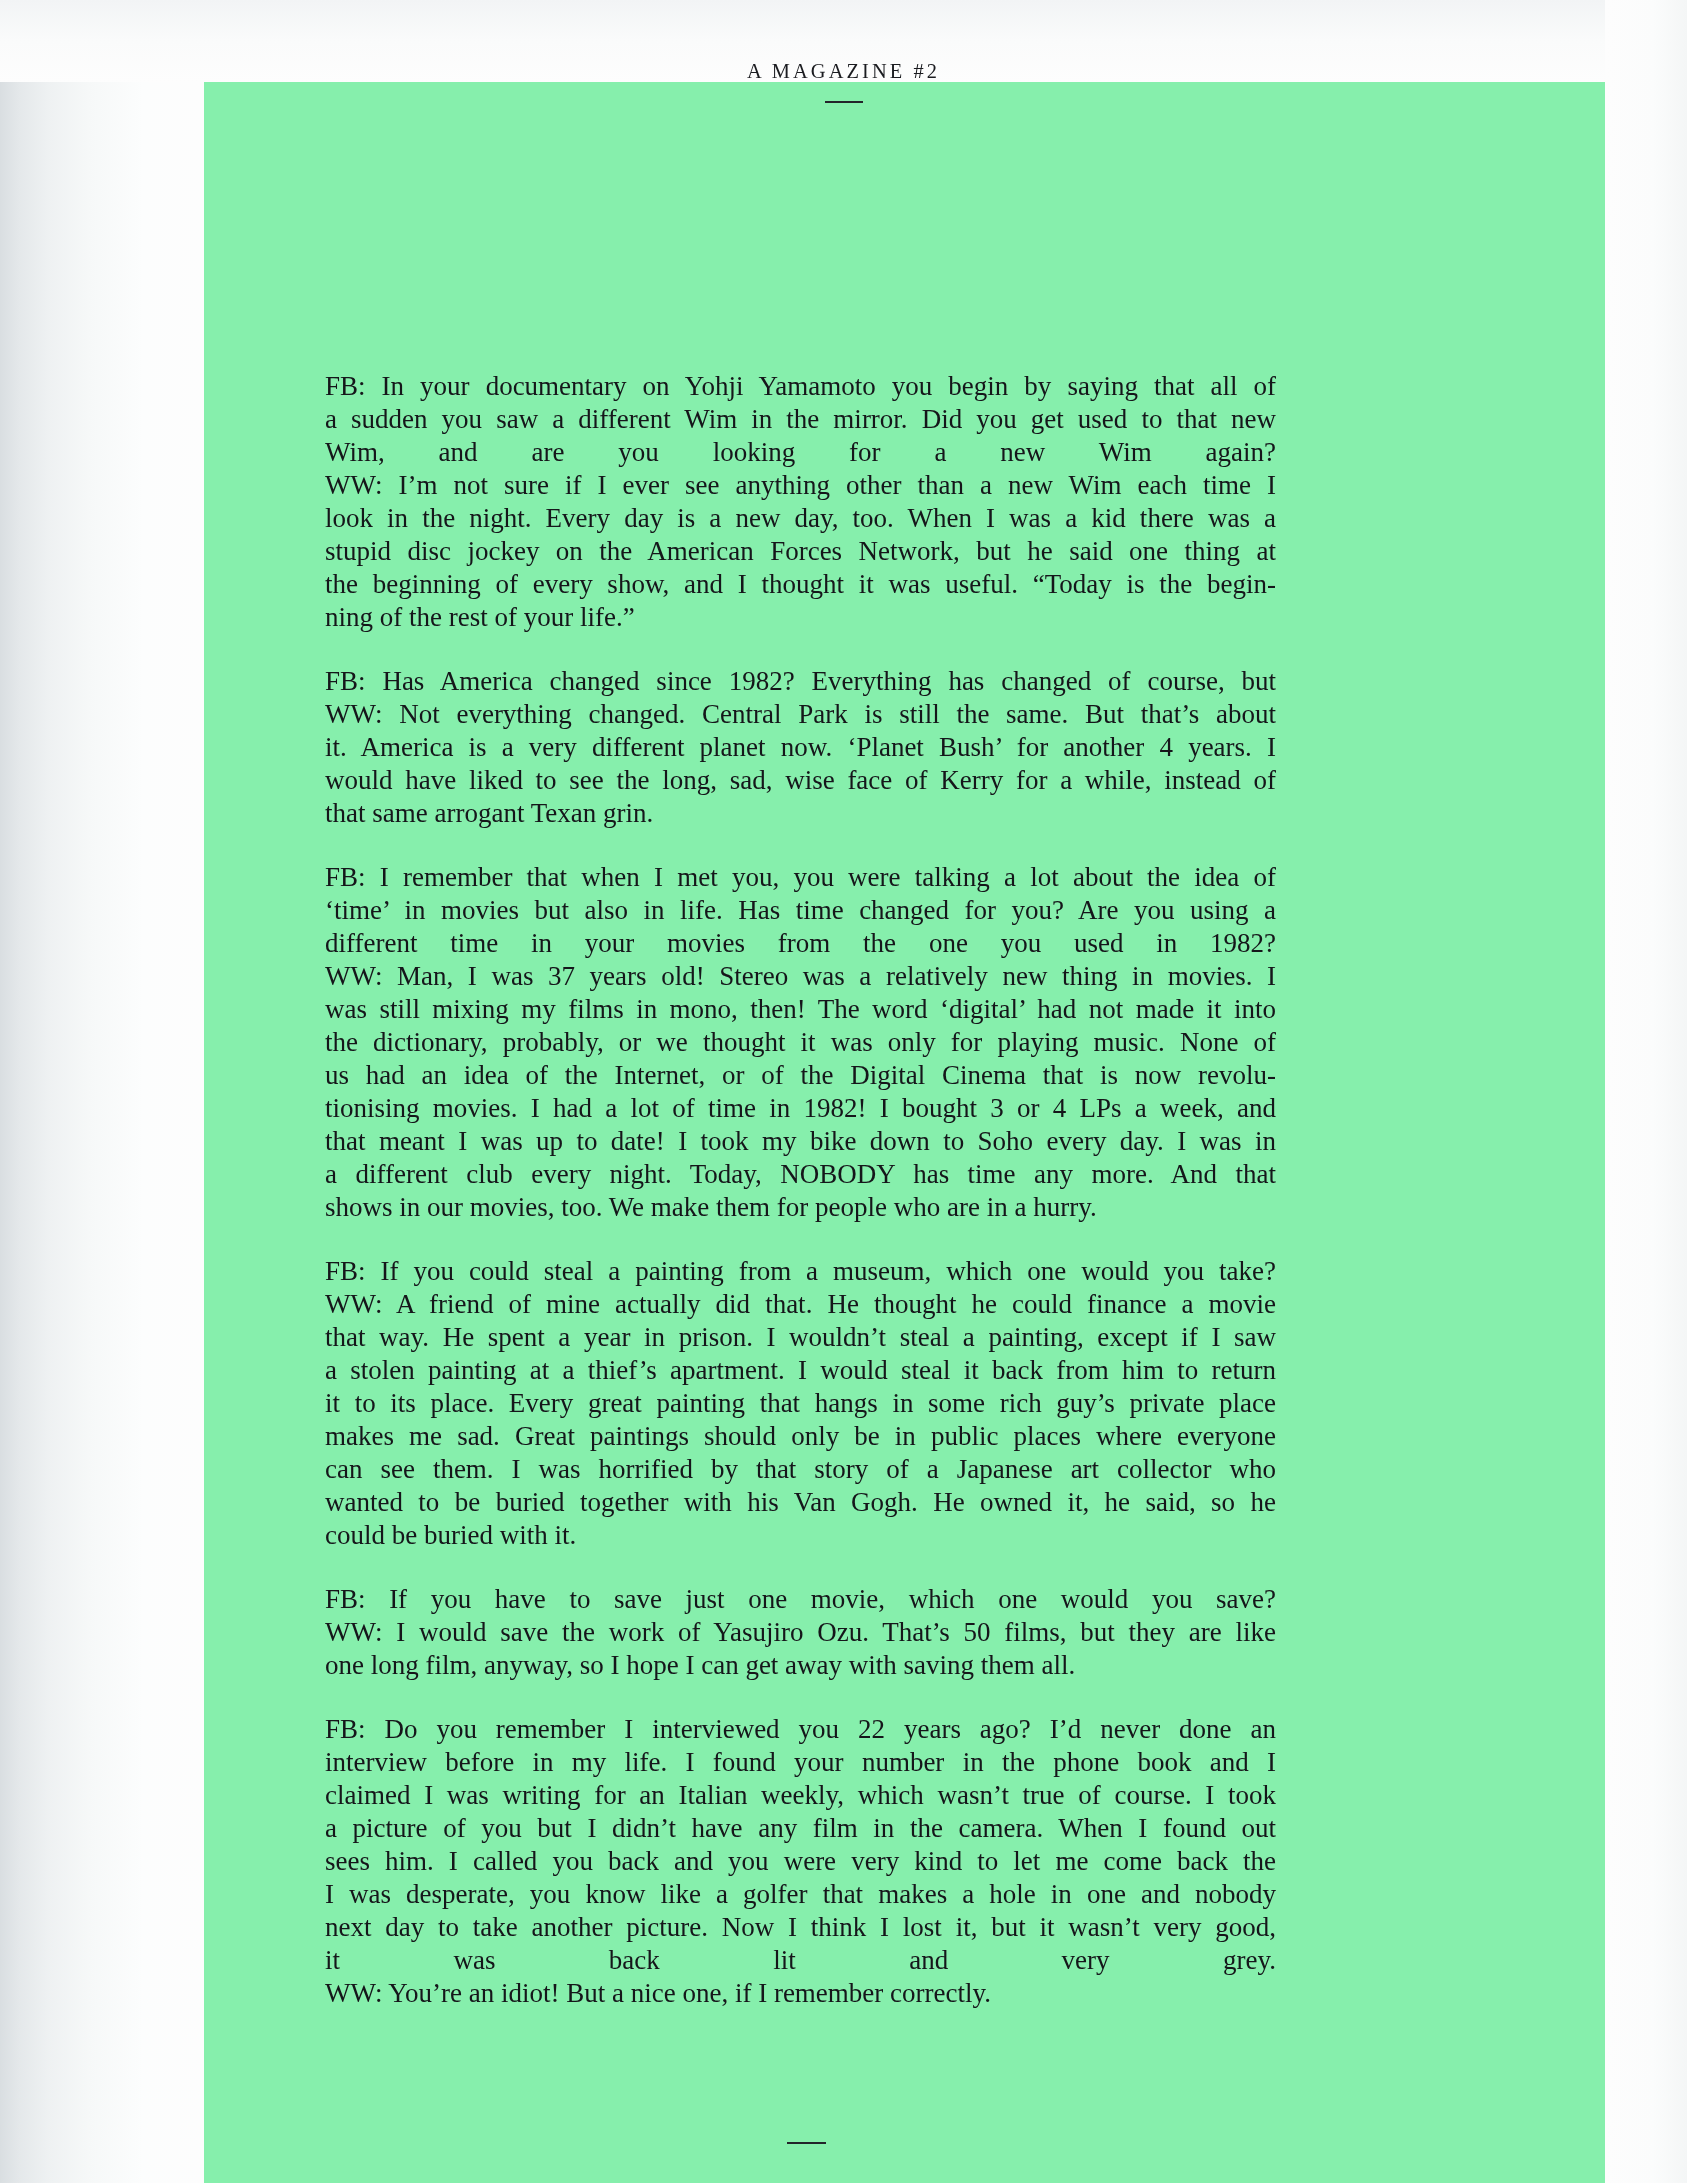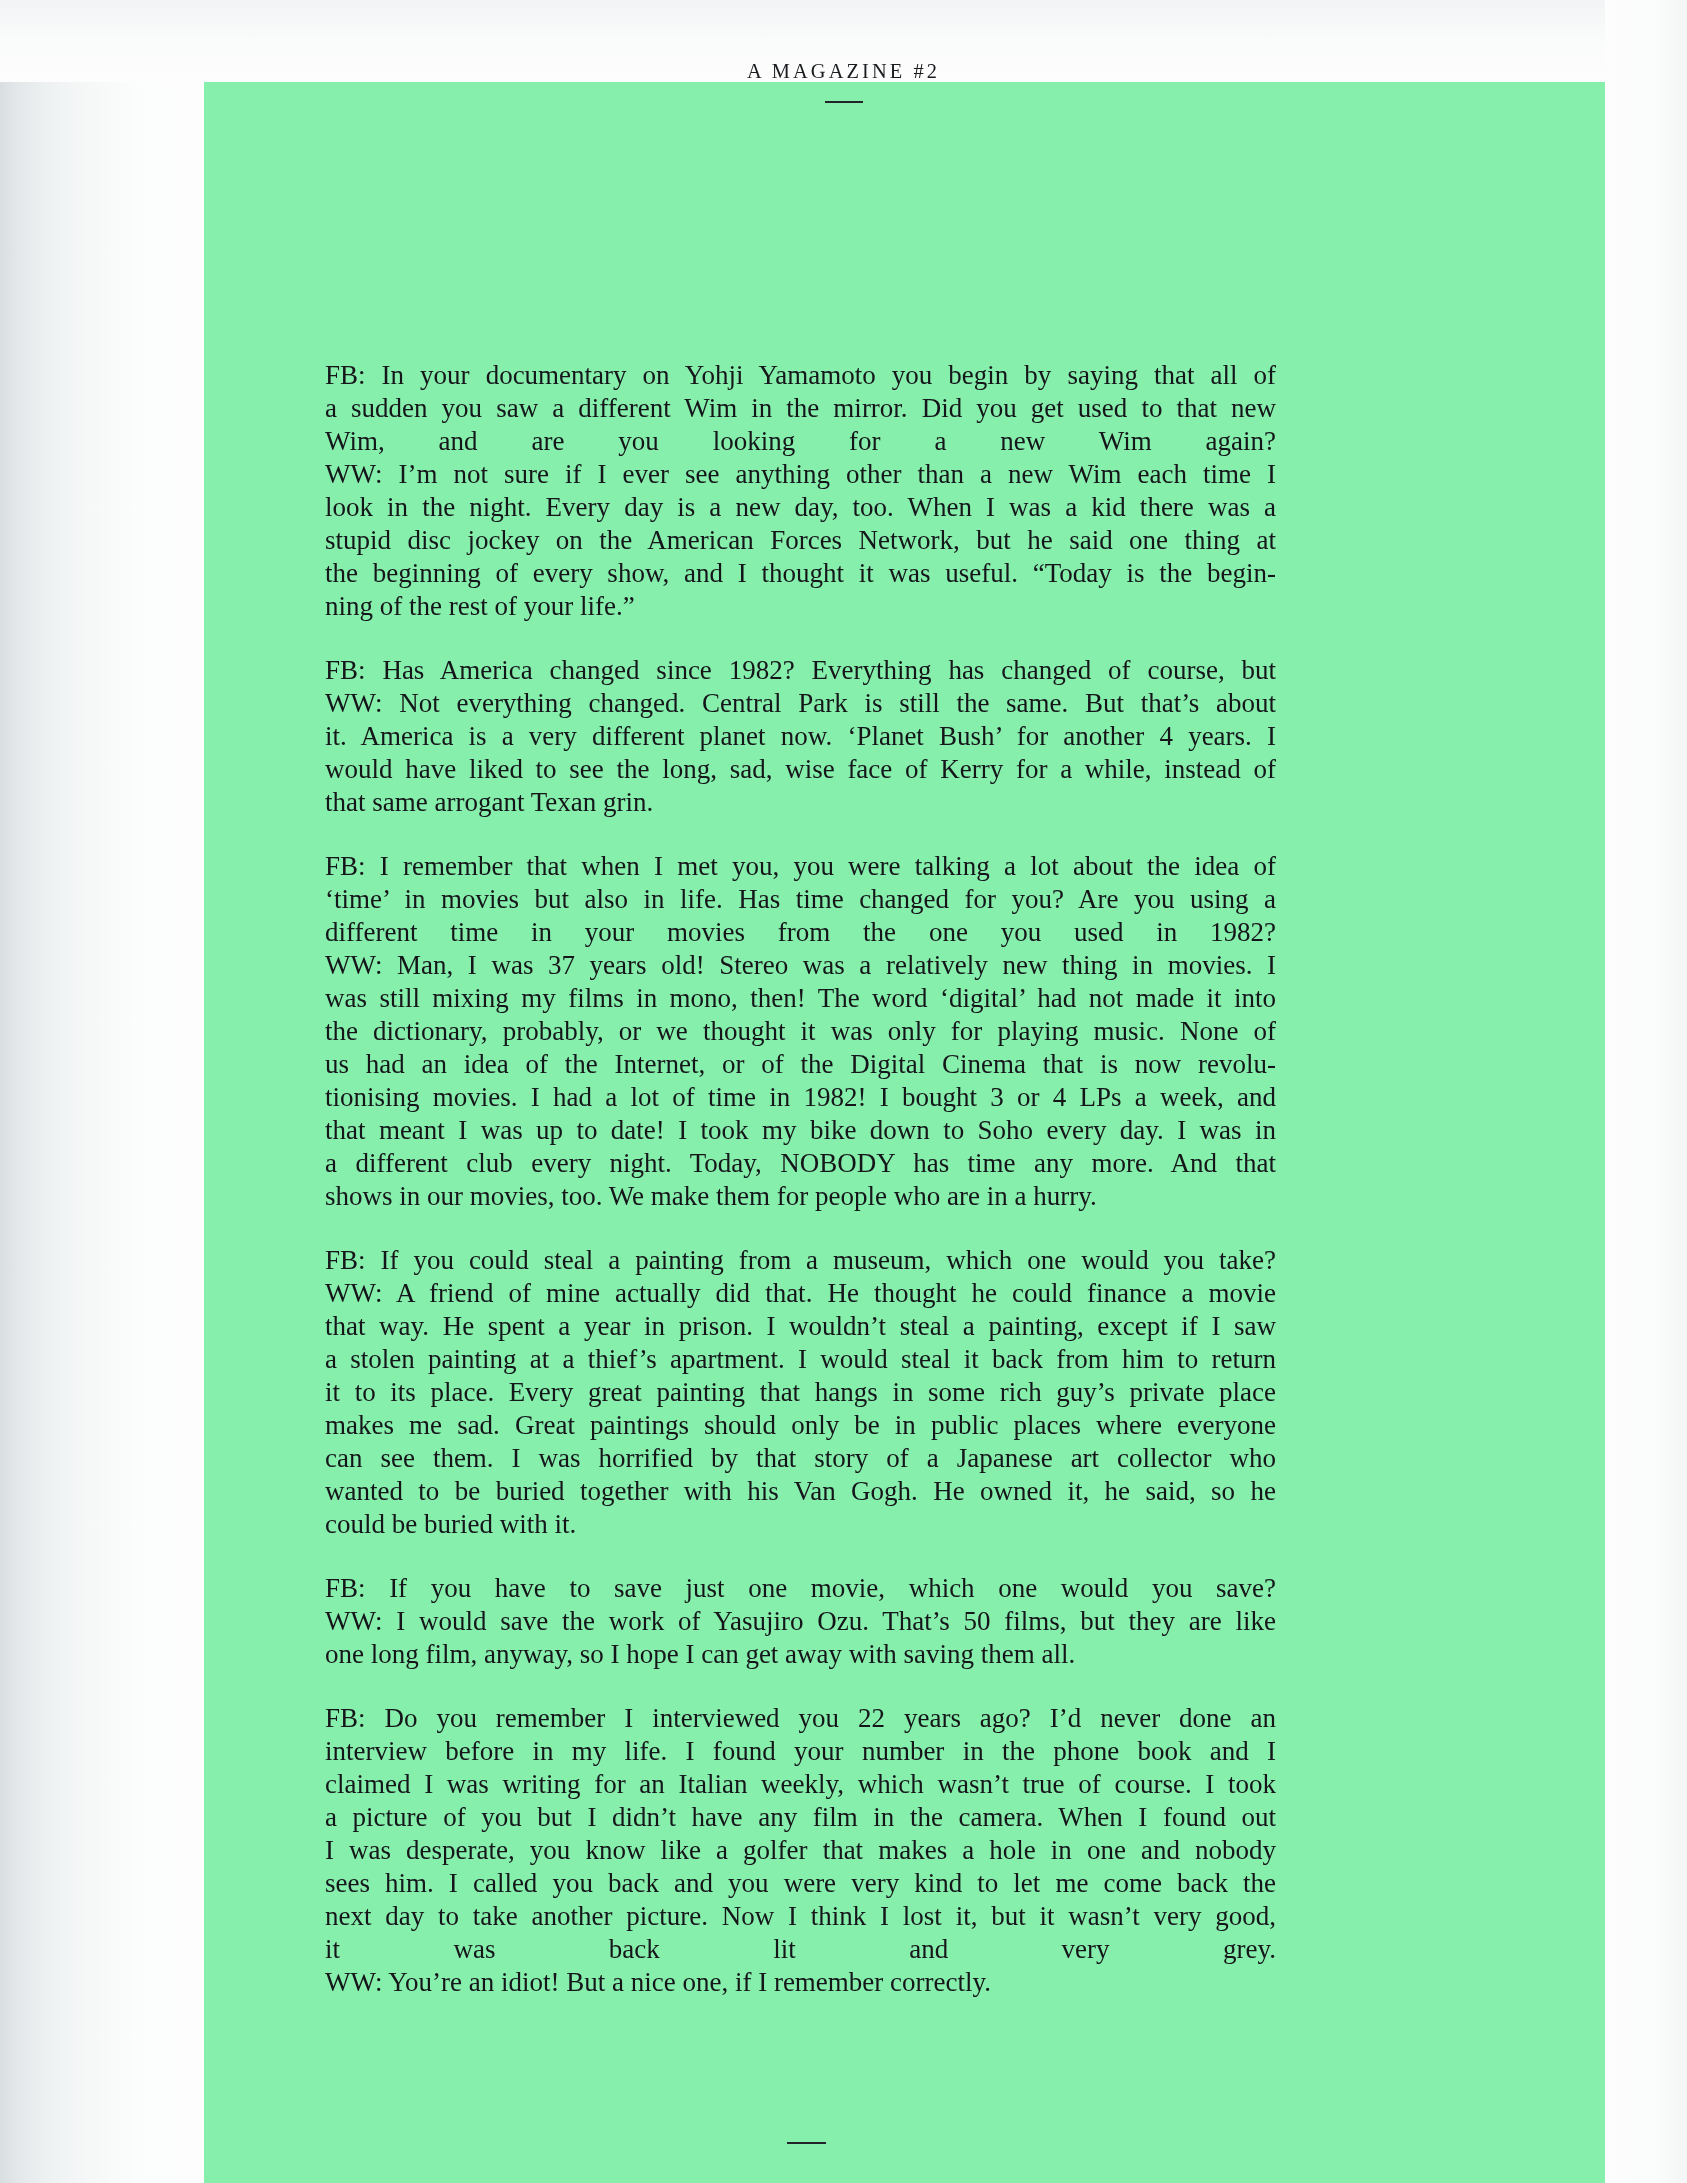--- a/index.html
+++ b/index.html
@@ -69,21 +69,21 @@
     width: 38px;
     height: 2px;
     background: #23242a;
     margin: 17.7px auto 0 auto;
   }
 
   
   .column {
     position: absolute;
     left: 325px;
-    top: 359px;
+    top: 370px;
     width: 951px;
   }
   .qa-block {
     margin: 0 0 31px 0;
     font-size: 27px;
     line-height: 33px;
     text-align: justify;
     text-justify: inter-word;
     hyphens: manual;
     -webkit-hyphens: manual;
@@ -170,22 +170,22 @@
       <p class="qa-block">
         <span class="ln">FB: If you have to save just one movie, which one would you save?</span>
         <span class="ln">WW: I would save the work of Yasujiro Ozu. That’s 50 films, but they are like</span>
         <span class="ln last">one long film, anyway, so I hope I can get away with saving them all.</span>
       </p>
       <p class="qa-block">
         <span class="ln">FB: Do you remember I interviewed you 22 years ago? I’d never done an</span>
         <span class="ln">interview before in my life. I found your number in the phone book and I</span>
         <span class="ln">claimed I was writing for an Italian weekly, which wasn’t true of course. I took</span>
         <span class="ln">a picture of you but I didn’t have any film in the camera. When I found out</span>
+        <span class="ln">sees him. I called you back and you were very kind to let me come back the</span>
         <span class="ln">I was desperate, you know like a golfer that makes a hole in one and nobody</span>
-        <span class="ln">sees him. I called you back and you were very kind to let me come back the</span>
         <span class="ln">next day to take another picture. Now I think I lost it, but it wasn’t very good,</span>
         <span class="ln">it was back lit and very grey.</span>
         <span class="ln last">WW: You’re an idiot! But a nice one, if I remember correctly.</span>
       </p>
     </div>
 
   <div class="footer-rule"></div>
 
 </div>
 

